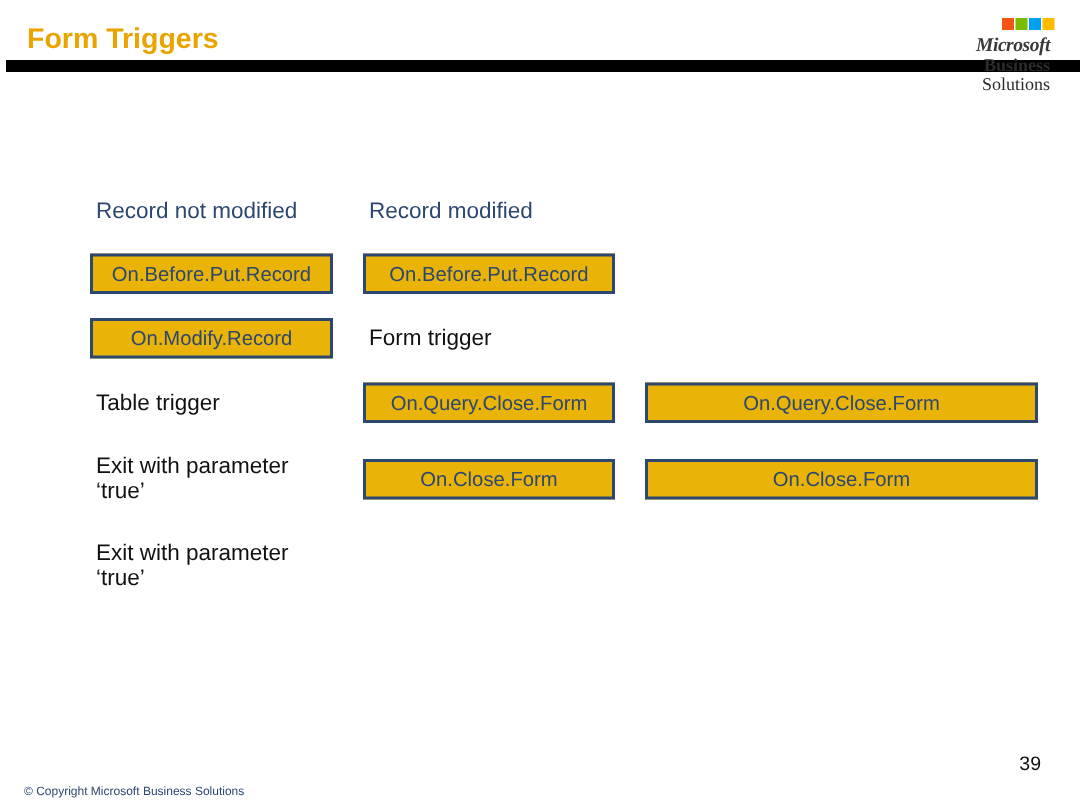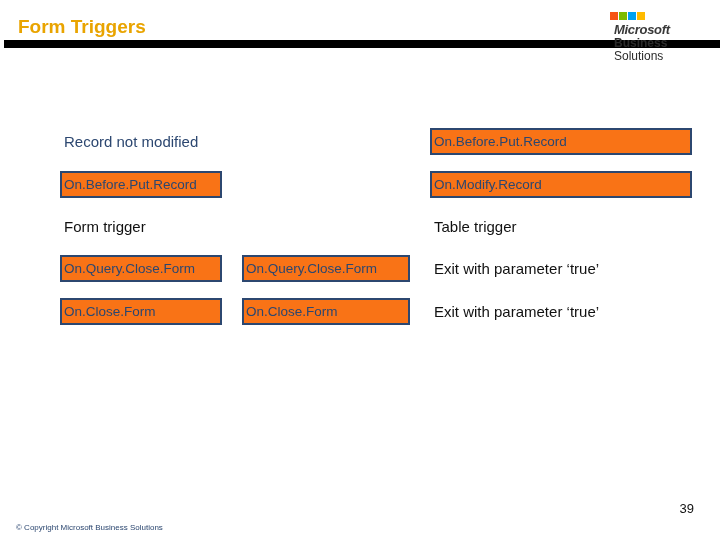--- a/index.html
+++ b/index.html
@@ -22,26 +22,27 @@
     color: #e9a400;
   }
   .header-rule {
     position: absolute;
     left: 0; right: 0; top: 36px;
     height: 2px;
     background: #000;
   }
   .logo {
     position: absolute;
-    right: 26px; top: 4px;
+    right: 16px; top: 4px;
     width: 92px;
-    text-align: left;
+    text-align: right;
     font-size: 9px;
     line-height: 1.05;
     color: #4a4a4a;
+    font-family: Liberation Serif, serif;
   }
   .logo .ms {
     font-style: italic;
     font-weight: bold;
     font-size: 13px;
     color: #3a3a3a;
     letter-spacing: -0.3px;
   }
   .logo .sq {
     display: inline-block;
@@ -73,25 +74,25 @@
     column-gap: 20px;
     row-gap: 16px;
     align-items: center;
     margin-top: 16px;
   }
   .col-head {
     font-size: 15px;
     color: #2c4770;
   }
   .trigger-box {
-    background: #f97316;
+    background: #eab308;
     border: 2px solid #2c4770;
     color: #2c4770;
     font-size: 13.5px;
-    text-align: left;
+    text-align: center;
     padding: 4px 2px;
     width: 100%;
   }
   .desc {
     font-size: 15px;
     color: #111;
   }
   .empty {}
 
   .page-num {
@@ -118,20 +119,21 @@
     <span class="ms">Microsoft</span><br>
     <span class="biz">Business</span><br>
     <span class="sol">Solutions</span>
   </div>
 </div>
 
 <div class="content">
 
   <div class="grid">
     <div class="col-head">Record not modified</div>
+    <div class="col-head">Record modified</div>
     <div class="empty"></div>
 
     <div class="trigger-box">On.Before.Put.Record</div>
     <div class="trigger-box">On.Before.Put.Record</div>
 
     <div class="empty"></div>
     <div class="trigger-box">On.Modify.Record</div>
     <div class="desc">Form trigger</div>
 
     <div class="empty"></div>

